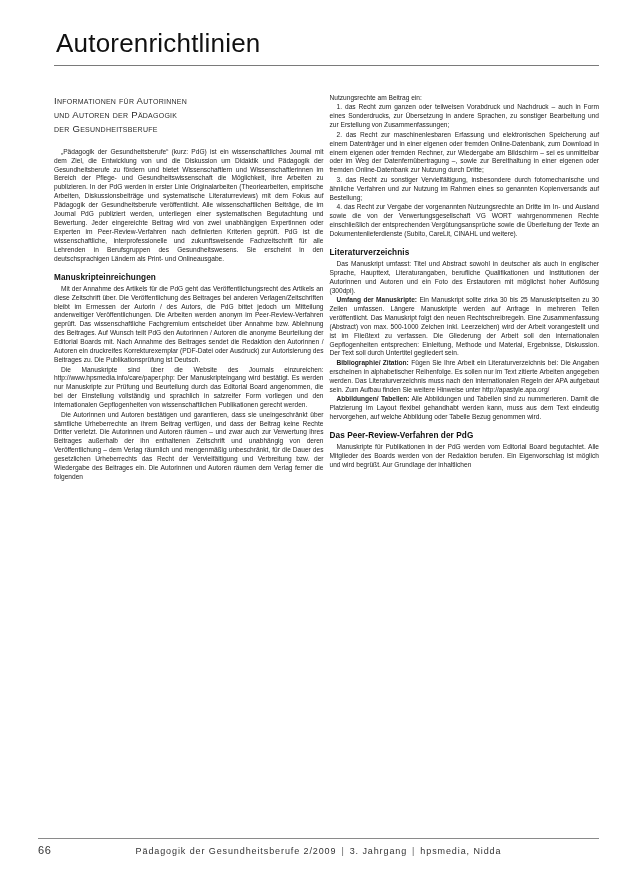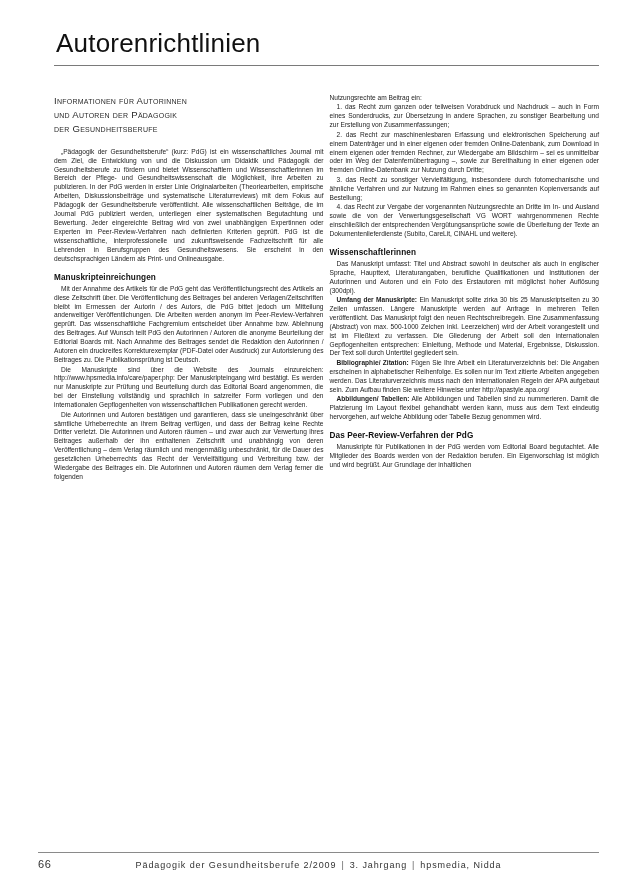--- a/index.html
+++ b/index.html
@@ -71,21 +71,21 @@
     hyphens: auto;
   }
   p.body.indent { text-indent: 7px; }
   .run-in {
     font-weight: 700;
   }
   .footer {
     position: absolute;
     left: 38px;
     right: 38px;
-    bottom: 14px;
+    bottom: 28px;
   }
   .footer-rule {
     border: 0;
     border-top: 1px solid #8a8a8a;
     margin: 0 0 5px 0;
   }
   .footer-line {
     display: flex;
     align-items: baseline;
     font-size: 9px;
@@ -132,21 +132,21 @@
     </div>
 
     <div class="col">
 
       <p class="body">Nutzungsrechte am Beitrag ein:</p>
       <p class="body indent">1. das Recht zum ganzen oder teilweisen Vorabdruck und Nachdruck – auch in Form eines Sonderdrucks, zur Übersetzung in andere Sprachen, zu sonstiger Bearbeitung und zur Erstellung von Zusammenfassungen;</p>
       <p class="body indent">2. das Recht zur maschinenlesbaren Erfassung und elektronischen Speicherung auf einem Datenträger und in einer eigenen oder fremden Online-Datenbank, zum Download in einem eigenen oder fremden Rechner, zur Wiedergabe am Bildschirm – sei es unmittelbar oder im Weg der Datenfernübertragung –, sowie zur Bereithaltung in einer eigenen oder fremden Online-Datenbank zur Nutzung durch Dritte;</p>
       <p class="body indent">3. das Recht zu sonstiger Vervielfältigung, insbesondere durch fotomechanische und ähnliche Verfahren und zur Nutzung im Rahmen eines so genannten Kopienversands auf Bestellung;</p>
       <p class="body indent">4. das Recht zur Vergabe der vorgenannten Nutzungsrechte an Dritte im In- und Ausland sowie die von der Verwertungsgesellschaft VG WORT wahrgenommenen Rechte einschließlich der entsprechenden Vergütungsansprüche sowie die Überleitung der Texte an Dokumentenlieferdienste (Subito, CareLit, CINAHL und weitere).</p>
 
-      <h2 class="sec spaced">Wissenschaftlerinnen</h2>
+      <h2 class="sec spaced">Literaturverzeichnis</h2>
       <p class="body indent">Das Manuskript umfasst: Titel und Abstract sowohl in deutscher als auch in englischer Sprache, Haupttext, Literaturangaben, berufliche Qualifikationen und Institutionen der Autorinnen und Autoren und ein Foto des Erstautoren mit möglichst hoher Auflösung (300dpi).</p>
 
       <p class="body indent"><span class="run-in">Umfang der Manuskripte:</span><span> Ein Manuskript sollte zirka 30 bis 25 Manuskriptseiten zu 30 Zeilen umfassen. Längere Manuskripte werden auf Anfrage in mehreren Teilen veröffentlicht. Das Manuskript folgt den neuen Rechtschreibregeln. Eine Zusammenfassung (Abstract) von max. 500-1000 Zeichen inkl. Leerzeichen) wird der Arbeit vorangestellt und ist im Fließtext zu verfassen. Die Gliederung der Arbeit soll den internationalen Gepflogenheiten entsprechen: Einleitung, Methode und Material, Ergebnisse, Diskussion. Der Text soll durch Untertitel gegliedert sein.</span></p>
 
       <p class="body indent"><span class="run-in">Bibliographie/ Zitation:</span><span> Fügen Sie Ihre Arbeit ein Literaturverzeichnis bei: Die Angaben erscheinen in alphabetischer Reihenfolge. Es sollen nur im Text zitierte Arbeiten angegeben werden. Das Literaturverzeichnis muss nach den internationalen Regeln der APA aufgebaut sein. Zum Aufbau finden Sie weitere Hinweise unter http://apastyle.apa.org/</span></p>
 
       <p class="body indent"><span class="run-in">Abbildungen/ Tabellen:</span><span> Alle Abbildungen und Tabellen sind zu nummerieren. Damit die Platzierung im Layout flexibel gehandhabt werden kann, muss aus dem Text eindeutig hervorgehen, auf welche Abbildung oder Tabelle Bezug genommen wird.</span></p>
 
       <h2 class="sec spaced">Das Peer-Review-Verfahren der PdG</h2>
       <p class="body indent">Manuskripte für Publikationen in der PdG werden vom Editorial Board begutachtet. Alle Mitglieder des Boards werden von der Redaktion berufen. Ein Eigenvorschlag ist möglich und wird begrüßt. Aur Grundlage der inhaltlichen</p>

